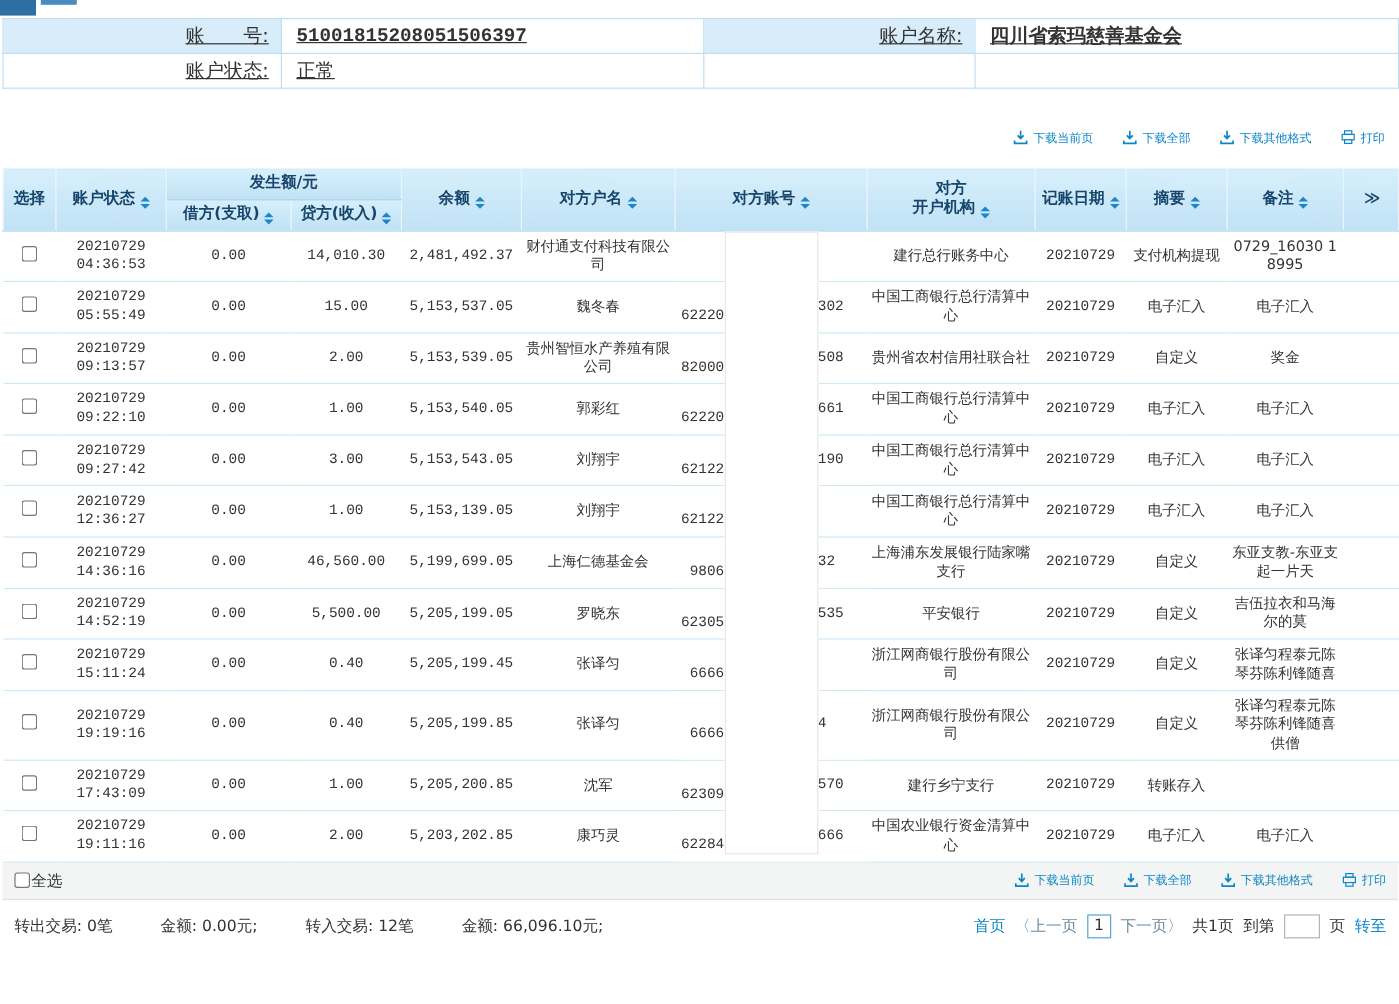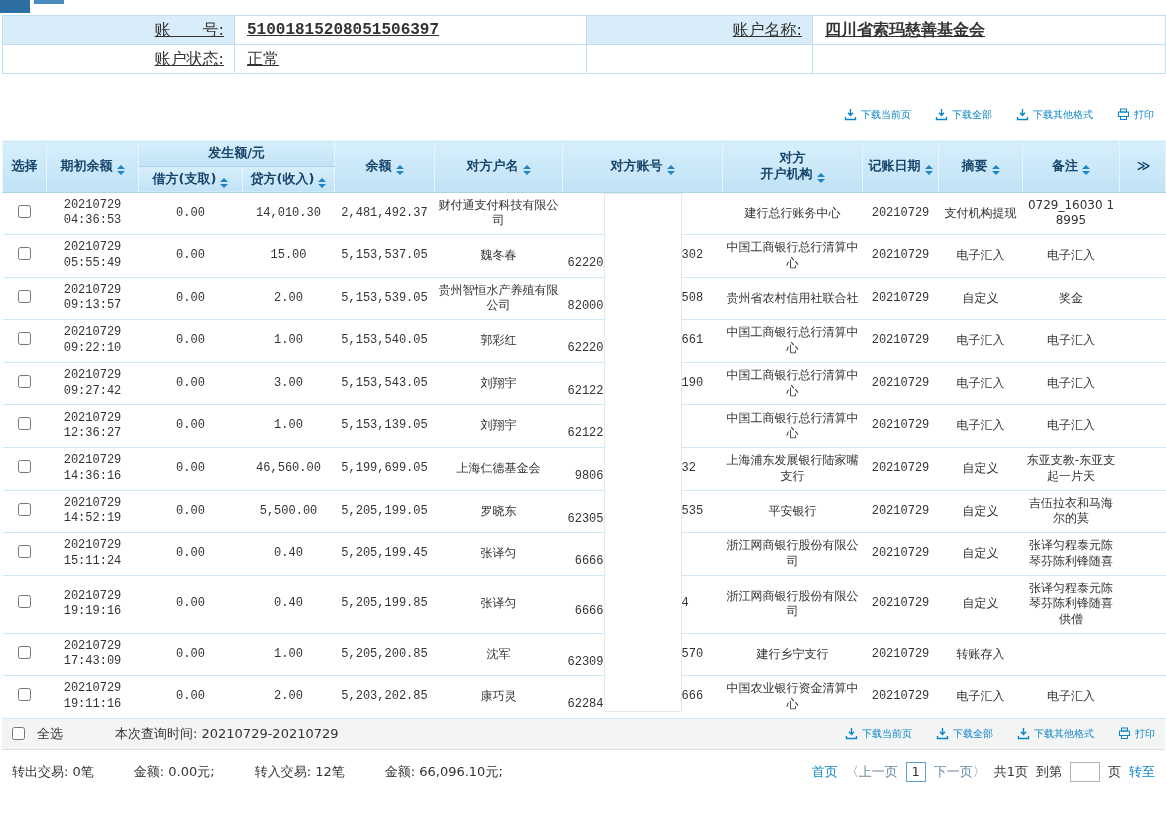--- a/index.html
+++ b/index.html
@@ -58,21 +58,21 @@
   .redact { position:absolute; z-index:2; left:50%; top:-1px; bottom:-1px; width:78px; margin-left:-39px;
             background:#fff; border-left:1px solid #e8e8e8; border-right:1px solid #e8e8e8; }
   .redact-first { top:0; border-top:1px solid #e8e8e8; }
   .redact-last { bottom:6px; border-bottom:1px solid #e8e8e8; }
 
   
   .select-bar { width:1163px; margin:0 1px 0 2px; display:flex; align-items:center; height:31px;
                 background:#f3f4f4; border-bottom:1px solid #e0e0e0; padding:0 10px; font-size:13px; }
   .select-bar .query-time { margin-left:52px; }
   .select-bar .links { margin-left:auto; display:flex; gap:24px; }
-  .chk-label { display:inline-flex; align-items:center; gap:12px; }
+  .chk-label { display:inline-flex; align-items:center; gap:1px; }
   input[type=checkbox] { margin:0; width:13px; height:13px; }
 
   
   .stats-row { width:1163px; margin:6px 1px 0 2px; display:flex; align-items:center; min-height:32px;
                padding:0 10px; font-size:13px; }
   .stat { margin-right:40px; }
   .pager { margin-left:auto; display:flex; align-items:center; gap:8px; font-size:13px; }
   .pg-link { color:#0d86c8; cursor:pointer; text-decoration:none; }
   .pg-nav { color:#6d8aa0; cursor:pointer; text-decoration:none; }
   .pg-box { display:inline-flex; align-items:center; justify-content:center; min-width:20px; height:20px;
@@ -159,21 +159,21 @@
       <col style="width:160px">
       <col style="width:140px">
     <col style="width:76px">
       <col style="width:84px">
       <col style="width:97px">
       <col style="width:46px">
   </colgroup>
   <thead>
     <tr>
       <th rowspan="2"><span>选择</span></th>
-      <th rowspan="2"><span>期初余额</span><span class="sort">
+      <th rowspan="2"><span>账户状态</span><span class="sort">
             <b class="u"></b>
             <b class="d"></b>
           </span></th>
       <th colspan="2"><span>发生额/元</span></th>
       <th rowspan="2"><span>余额</span><span class="sort">
             <b class="u"></b>
             <b class="d"></b>
           </span></th>
       <th rowspan="2"><span>对方户名</span><span class="sort">
             <b class="u"></b>
@@ -507,21 +507,20 @@
         <td class="c-more"></td>
       </tr>
     </tbody>
 </table>
 
 <div class="select-bar">
   <label class="chk-label">
     <input type="checkbox" style="">
     <span>全选</span>
   </label>
-  <span class="query-time">本次查询时间: 20210729-20210729</span>
   <span class="links">
     <a class="dl-link">
       <span>
           <svg width="13" height="13" viewBox="0 0 13 13">
             <path d="M6.5 1v6M4 4.8l2.5 2.7L9 4.8" stroke="#0d86c8" stroke-width="1.4" fill="none"></path>
             <path d="M1.5 9v2.5h10V9" stroke="#0d86c8" stroke-width="1.4" fill="none"></path>
           </svg>
         </span>
       <span>下载当前页</span>
     </a>

